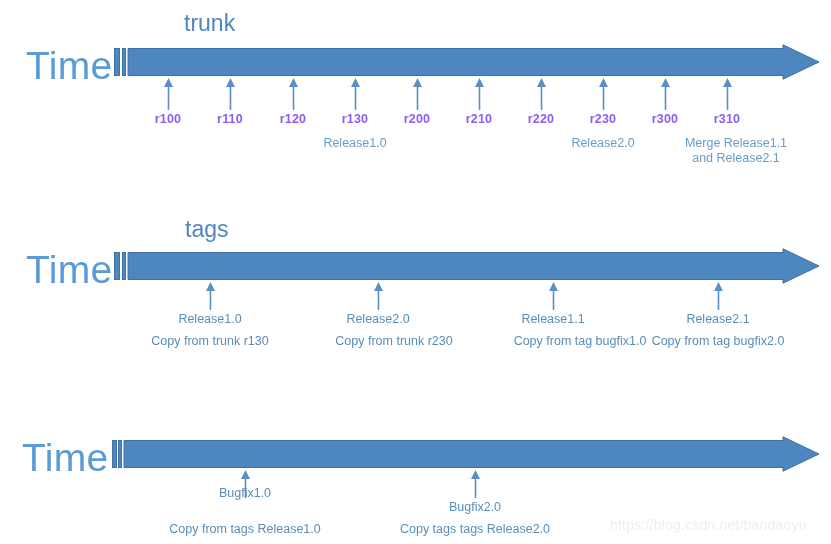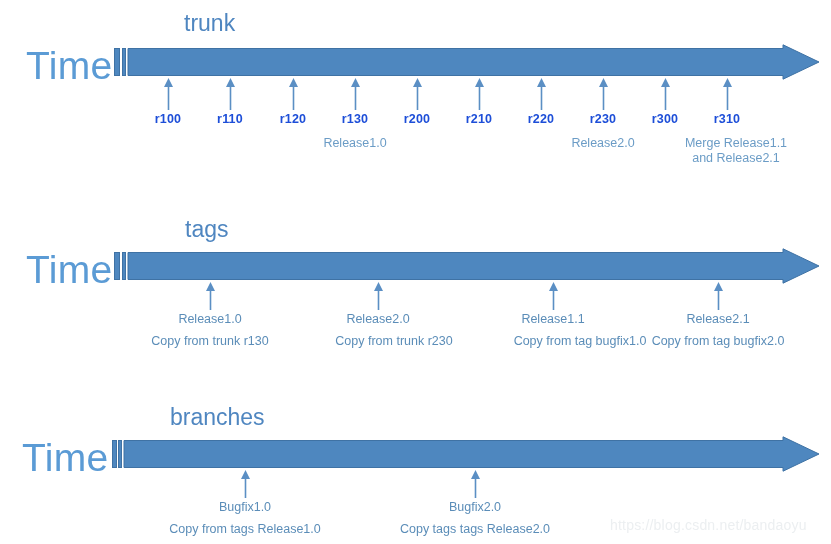--- a/index.html
+++ b/index.html
@@ -75,21 +75,21 @@
     position: absolute;
     transform: translateX(-50%);
     white-space: nowrap;
     font-family: "Liberation Sans", sans-serif;
     line-height: 1.18;
     text-align: center;
   }
   .tick-label.rev {
     font-size: 12.5px;
     font-weight: bold;
-    color: #1d4ed8;
+    color: #8b5cf6;
     letter-spacing: 0.2px;
   }
   .tick-label.note {
     font-size: 12.5px;
     font-weight: 400;
     color: #6b9cc6;
   }
   .tick-label.note2 {
     font-size: 12.5px;
     font-weight: 400;
@@ -245,33 +245,32 @@
       <div class="tick-label note2" style="left:0; top:30px;">Release2.1</div>
       <div class="tick-label note2" style="left:0; top:52px;">Copy from tag bugfix2.0</div>
     </div>
 
   </div>
 
   <div class="row" style="top:398px;height:146px;">
 
     <div class="time-label" style="left:22px; top:40px;">Time</div>
 
-    <div class="section-title" style="left:170px; top:8px;">branches</div>
 
     <svg class="arrow-svg" style="left:112px; top:38px;" width="708" height="36" viewBox="0 0 708 36">
       <rect x="0.5" y="4.5" width="4" height="27" fill="#4e87bf" stroke="#3f72a4" stroke-width="1"></rect>
       <rect x="6.5" y="4.5" width="3" height="27" fill="#4e87bf" stroke="#3f72a4" stroke-width="1"></rect>
       <path d="M12 4.5 L671 4.5 L671 0.8 L707 18 L671 35.2 L671 31.5 L12 31.5 Z" fill="#4e87bf" stroke="#3f72a4" stroke-width="1" stroke-linejoin="miter"></path>
     </svg>
 
     <div class="tick" style="left:245px; top:72px;">
       <svg class="tick-svg" width="11" height="28" viewBox="0 0 11 28">
         <path d="M5.5 0 L10 9 L6.3 9 L6.3 28 L4.7 28 L4.7 9 L1 9 Z" fill="#5b8fc4"></path>
       </svg>
-      <div class="tick-label note2" style="left:0; top:30px;">Bugfix1.0</div>
+      <div class="tick-label note2" style="left:0; top:16px;">Bugfix1.0</div>
       <div class="tick-label note2" style="left:0; top:52px;">Copy from tags Release1.0</div>
     </div>
 
     <div class="tick" style="left:475px; top:72px;">
       <svg class="tick-svg" width="11" height="28" viewBox="0 0 11 28">
         <path d="M5.5 0 L10 9 L6.3 9 L6.3 28 L4.7 28 L4.7 9 L1 9 Z" fill="#5b8fc4"></path>
       </svg>
       <div class="tick-label note2" style="left:0; top:30px;">Bugfix2.0</div>
       <div class="tick-label note2" style="left:0; top:52px;">Copy tags tags Release2.0</div>
     </div>

